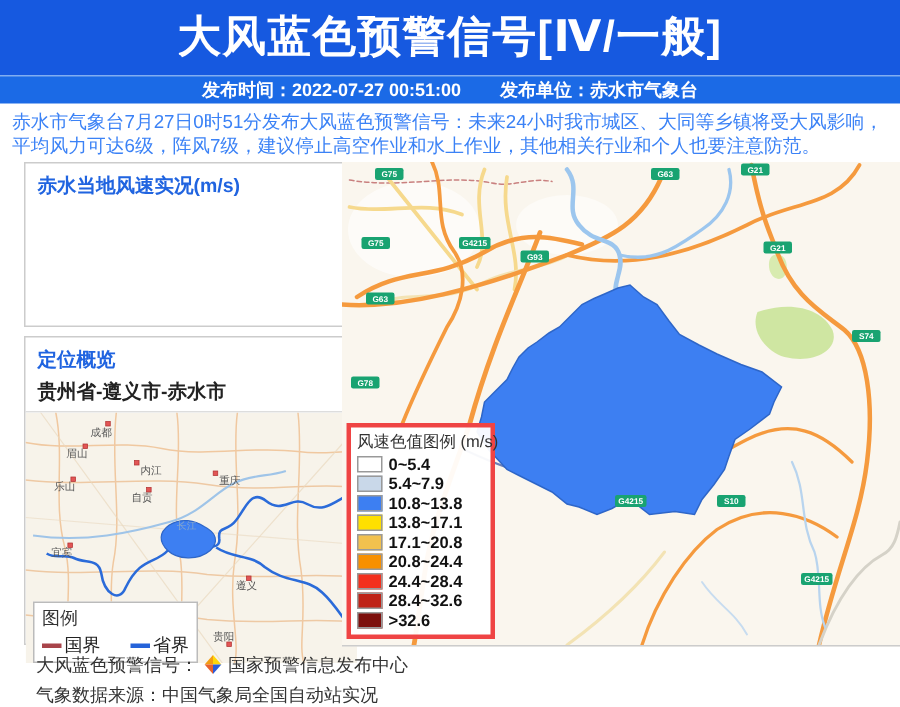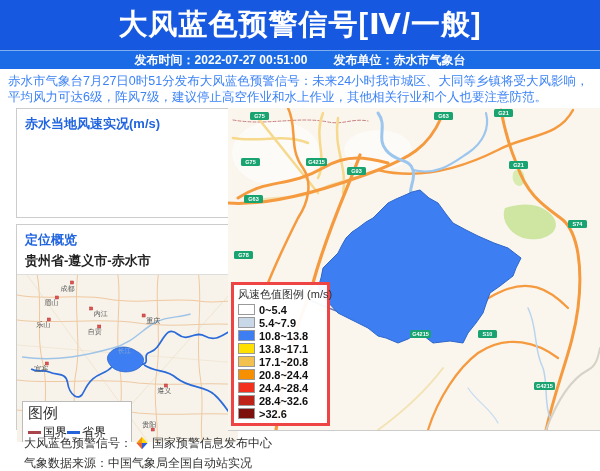--- a/index.html
+++ b/index.html
@@ -17,22 +17,22 @@
   
   .panel{position:absolute;left:16px;width:223px;border:1px solid #ccc;background:#fff;box-sizing:border-box;}
   .wind-panel{top:108px;height:110px;}
   .loc-panel{top:224px;height:206px;}
   .panel h2{margin:0;padding:6px 8px 2px;font-size:13px;color:#2064e0;font-weight:bold;}
   .loc-value{padding:1px 8px 4px;font-size:13px;font-weight:bold;color:#222;}
   .chart-empty{height:80px;}
   .minimap{position:relative;width:221px;height:167px;border-top:1px solid #ddd;overflow:hidden;}
   .minimap svg{display:block;}
   .mini-legend{position:absolute;left:5px;top:126px;width:110px;background:#fff;border:1px solid #bbb;padding:2px 5px;box-sizing:border-box;}
-  .mini-legend-title{font-size:15px;color:#333;}
-  .mini-legend-items{display:flex;align-items:center;gap:0;font-size:12px;color:#222;margin-top:1px;}
+  .mini-legend-title{font-size:12px;color:#333;}
+  .mini-legend-items{display:flex;align-items:center;gap:20px;font-size:12px;color:#222;margin-top:1px;}
   .mini-line{display:inline-block;width:13px;height:3px;margin-right:2px;vertical-align:middle;}
 
   
   .bigmap{position:absolute;left:228px;top:108px;width:372px;height:322px;background:#faf6ee;border-bottom:1px solid #ccc;box-sizing:content-box;overflow:hidden;}
   .bigmap svg{display:block;}
   .map-legend{position:absolute;left:3px;top:174px;width:99px;background:rgba(255,255,255,.95);border:3px solid #ef4444;padding:2px 4px 3px;box-sizing:border-box;}
   .map-legend-title{font-size:11px;color:#333;white-space:nowrap;margin-bottom:1px;}
   .lr{display:flex;align-items:center;height:13px;}
   .sw{display:inline-block;width:15px;height:9px;border:1px solid #999;margin-right:4px;flex:0 0 auto;}
   .lt{font-size:11px;color:#111;font-weight:bold;white-space:nowrap;}

